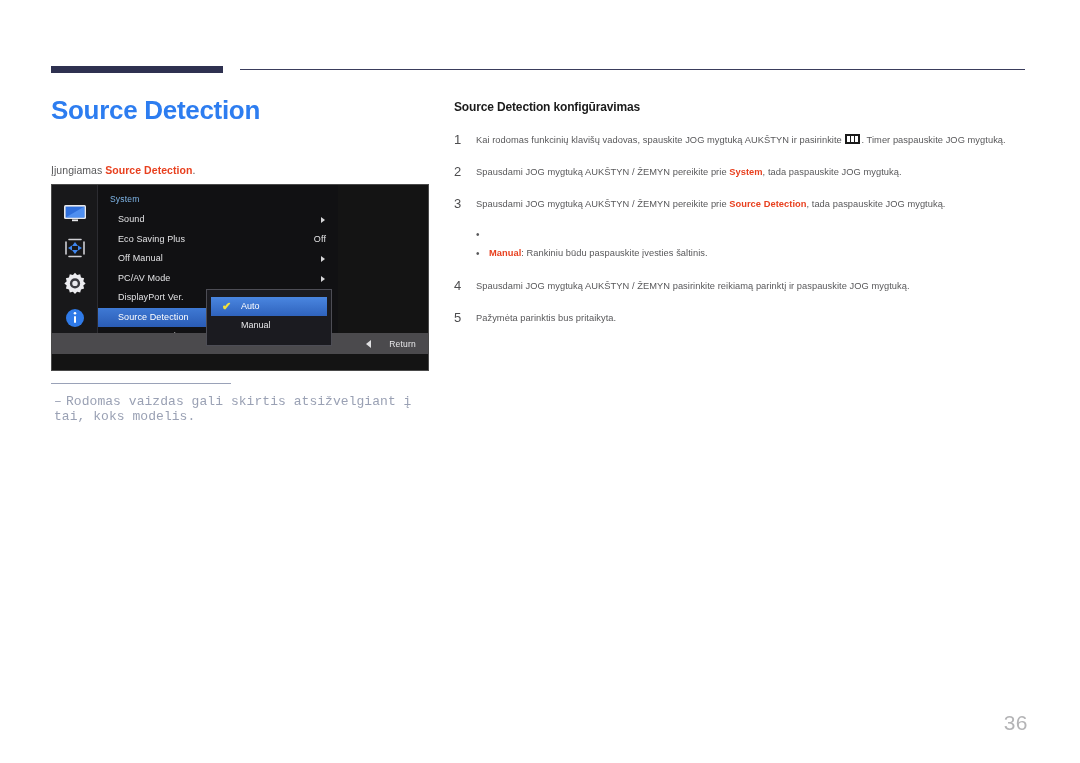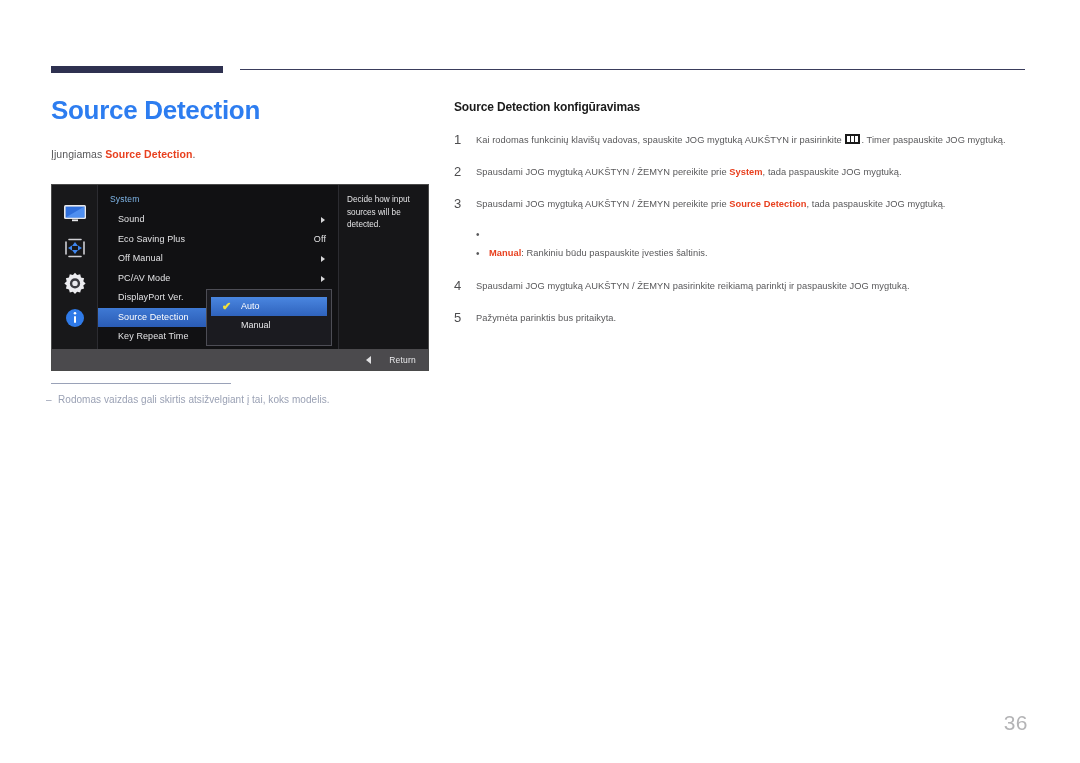--- a/index.html
+++ b/index.html
@@ -43,21 +43,21 @@
   }
   .page-title {
     font-size: 26px;
     font-weight: bold;
     color: #2d7df0;
     letter-spacing: -0.3px;
     line-height: 1.15;
     margin: 0;
   }
   .intro-line {
-    margin-top: 22px;
+    margin-top: 38px;
     font-size: 10.5px;
     color: #58585a;
     letter-spacing: 0.05px;
   }
   .intro-line .hl {
     color: #e8401f;
     font-weight: bold;
   }
 
   
@@ -189,21 +189,21 @@
   .sub-check {
     position: absolute;
     left: 11px; top: 0;
     color: #f2e23c;
     font-size: 11px;
     font-weight: bold;
   }
   .osd-footer {
     position: absolute;
     left: 0;
-    bottom: 0;
+    bottom: 16px;
     width: 100%;
     height: 21px;
     background: #4b4a4d;
     display: flex;
     align-items: center;
     justify-content: flex-end;
     padding-right: 12px;
     box-sizing: border-box;
     gap: 18px;
   }
@@ -223,26 +223,27 @@
   .fn-rule {
     position: absolute;
     left: 51px;
     top: 383px;
     width: 180px;
     height: 1px;
     background: #9aa2b8;
   }
   .footnote {
     position: absolute;
-    left: 46px;
+    left: 54px;
     top: 394px;
     width: 390px;
-    font-size: 10px;
+    font-size: 13px;
     color: #9aa1b4;
     letter-spacing: 0.05px;
+    font-family: Liberation Mono, monospace;
   }
   .footnote .dash {
     display: inline-block;
     width: 12px;
   }
 
   
   .right-col {
     position: absolute;
     left: 454px;
@@ -402,21 +403,20 @@
         <span>DisplayPort Ver.</span>
       </div>
       <div class="osd-row sel">
         <span>Source Detection</span>
       </div>
       <div class="osd-row">
         <span>Key Repeat Time</span>
       </div>
     </div>
 
-    <div class="osd-desc">Decide how input sources will be detected.</div>
 
     <div class="osd-sub">
       <div class="sub-row sel">
         <span class="sub-check">✔</span>
         <span>Auto</span>
       </div>
       <div class="sub-row">
         <span>Manual</span>
       </div>
     </div>

